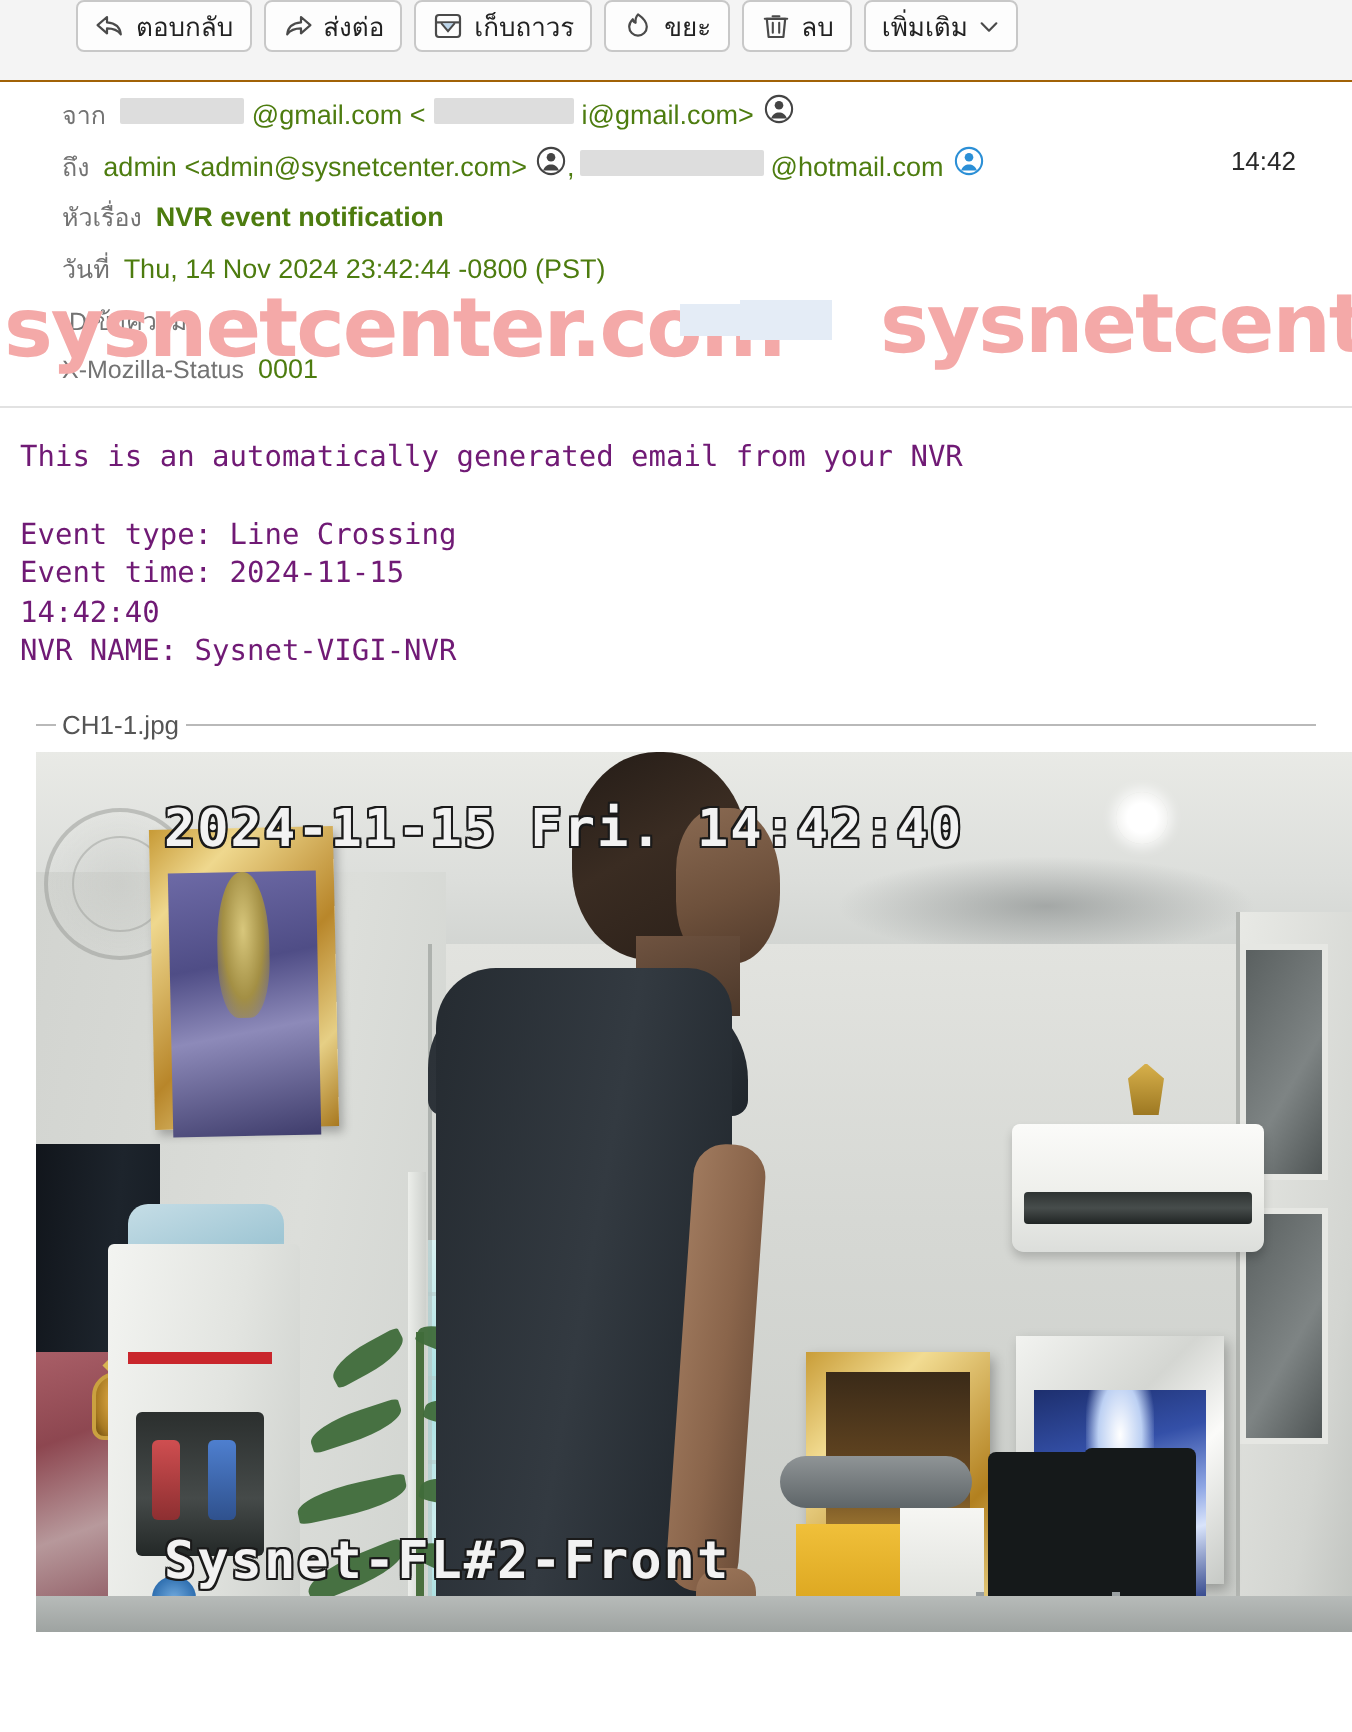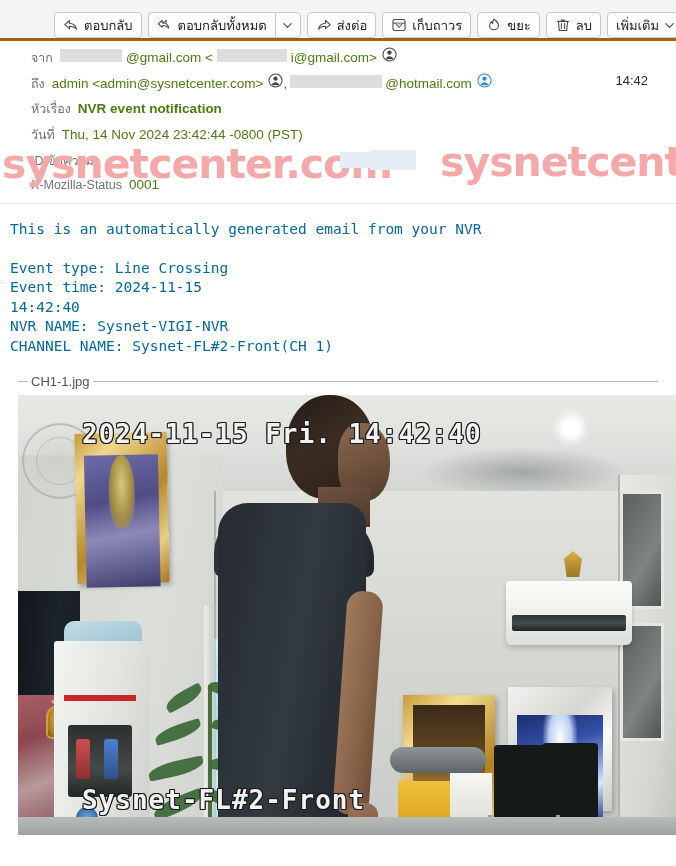--- a/index.html
+++ b/index.html
@@ -16,24 +16,24 @@
     height: 866px;
     background: #ffffff;
     overflow: hidden;
   }
 
   
   .toolbar {
     position: relative;
     height: 41px;
     background: #f4f4f4;
-    border-bottom: 3px solid #a16207;
+    border-bottom: 1px solid #a16207;
     display: flex;
-    align-items: flex-end;
-    padding-left: 54px;
+    align-items: flex-start;
+    padding-left: 38px;
     gap: 6px;
   }
   .tbtn {
     display: flex;
     align-items: center;
     gap: 5px;
     height: 26px;
     padding: 0 8px;
     background: #fdfdfd;
     border: 1px solid #c8c8c8;
@@ -130,21 +130,21 @@
   
   .body-area {
     position: relative;
     padding: 16px 10px 0 10px;
     background: #fff;
   }
   .mono {
     font-family: "DejaVu Sans Mono", monospace;
     font-size: 14.5px;
     line-height: 19.5px;
-    color: #0369a1;
+    color: #701a75;
     white-space: pre;
   }
   .blank-line { height: 19px; }
 
   
   .att-sep {
     display: flex;
     align-items: center;
     margin: 18px 8px 6px 8px;
     gap: 0;
@@ -458,37 +458,20 @@
 
     <div class="tbtn">
       <span class="ico">
         <svg viewBox="0 0 16 16">
             <path d="M6.5 3.5 1.8 7.6 6.5 11.7V9.2c3.2 0 5.3.8 6.9 3-.3-3.4-2.3-5.6-6.9-6V3.5z" fill="none" stroke="#4a4a4a" stroke-width="1.1" stroke-linejoin="round"></path>
           </svg>
       </span>
       <span>ตอบกลับ</span>
     </div>
 
-    <div class="tbtn-group">
-      <div class="tbtn">
-        <span class="ico">
-          <svg viewBox="0 0 16 16">
-            <path d="M5.2 3.3 1.3 6.8l3.9 3.5V8.4c3 0 5 .8 6.5 2.9-.3-3.2-2.2-5.3-6.5-5.7V3.3z" fill="none" stroke="#4a4a4a" stroke-width="1.05" stroke-linejoin="round"></path>
-            <path d="M9.2 3.3 5.6 6.6" fill="none" stroke="#4a4a4a" stroke-width="1.05"></path>
-            <path d="M9.2 3.3v2.2" fill="none" stroke="#4a4a4a" stroke-width="1.05"></path>
-          </svg>
-        </span>
-        <span>ตอบกลับทั้งหมด</span>
-      </div>
-      <div class="tbtn-caret">
-        <svg class="chev" viewBox="0 0 12 12">
-            <path d="M2 4l4 4 4-4" fill="none" stroke="#4a4a4a" stroke-width="1.2" stroke-linecap="round" stroke-linejoin="round"></path>
-          </svg>
-      </div>
-    </div>
 
     <div class="tbtn">
       <span class="ico">
         <svg viewBox="0 0 16 16">
             <path d="M9.5 3.5 14.2 7.6 9.5 11.7V9.2c-3.2 0-5.3.8-6.9 3 .3-3.4 2.3-5.6 6.9-6V3.5z" fill="none" stroke="#4a4a4a" stroke-width="1.1" stroke-linejoin="round"></path>
           </svg>
       </span>
       <span>ส่งต่อ</span>
     </div>
 
@@ -597,21 +580,20 @@
   <div class="wm-blur" style="left:340px;top:152px;width:42px;height:16px;"></div>
   <div class="wm-blur" style="left:370px;top:150px;width:46px;height:20px;"></div>
 
   <div class="body-area">
     <div class="mono">This is an automatically generated email from your NVR</div>
     <div class="blank-line"></div>
     <div class="mono">Event type: Line Crossing</div>
     <div class="mono">Event time: 2024-11-15</div>
     <div class="mono">14:42:40</div>
     <div class="mono">NVR NAME: Sysnet-VIGI-NVR</div>
-    <div class="mono">CHANNEL NAME: Sysnet-FL#2-Front(CH 1)</div>
 
     <div class="att-sep">
       <span class="dash-left"></span>
       <span class="att-name">CH1-1.jpg</span>
       <span class="dash-right"></span>
     </div>
 
     <div class="photo-wrap">
       <div class="photo">
 

